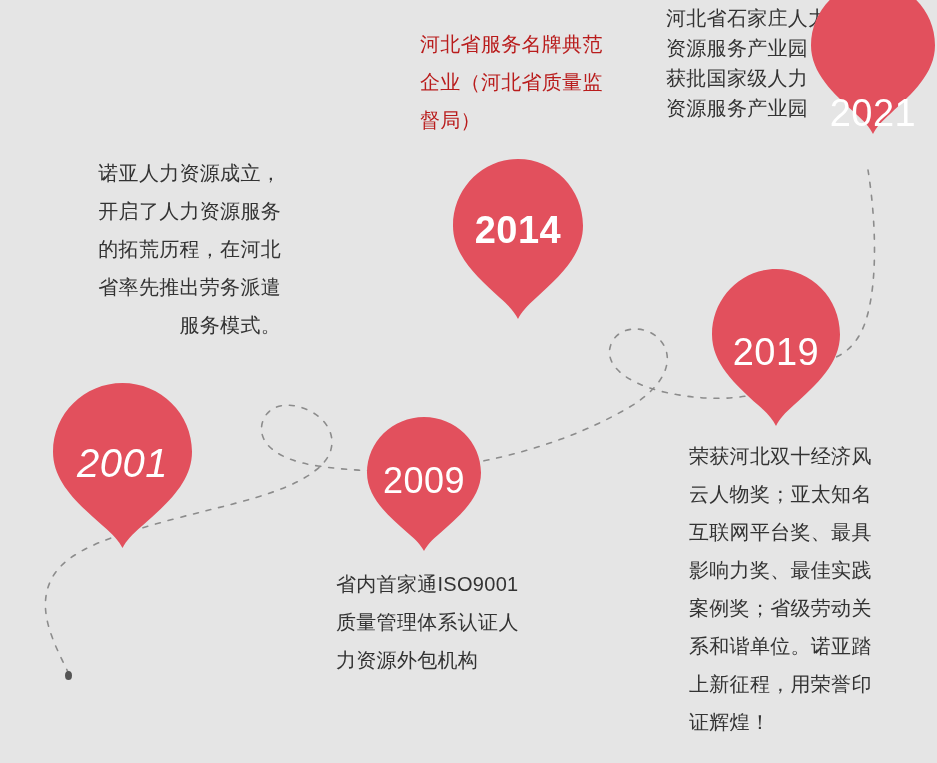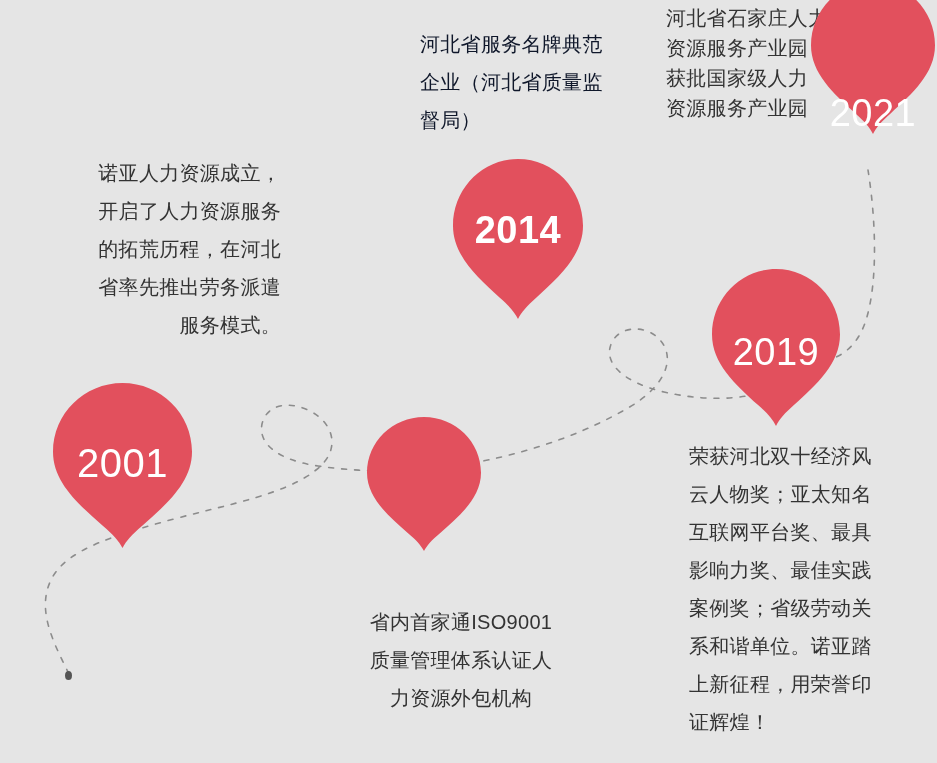--- a/index.html
+++ b/index.html
@@ -83,35 +83,36 @@
   </svg>
 
   <div class="start-dot" id="start-dot" style="left: 65px; top: 671px;"></div>
 
   <div id="milestone-host">
       <div class="desc" style="left: 41px; top: 154px; width: 240px; text-align: right; color: rgb(51, 51, 51);">诺亚人力资源成立，
 开启了人力资源服务
 的拓荒历程，在河北
 省率先推出劳务派遣
 服务模式。</div>
-      <div class="pin" style="left: 53px; top: 383px; width: 139px; height: 165px;">
+      <div class="pin" style="left: 53px; top: 383px; width: 139px; height: 165px; font-style: italic;">
         <svg class="pin-shape" viewBox="0 0 100 120" preserveAspectRatio="none">
           <path d="M50 0 C22.4 0 0 22.4 0 50 C0 72 18 88 36 104 C43 110 47.5 115 50 120 C52.5 115 57 110 64 104 C82 88 100 72 100 50 C100 22.4 77.6 0 50 0 Z" fill="#e2505d"></path>
         </svg>
         <div class="pin-year" style="font-size: 40px; top: 60px;">2001</div>
       </div>
-      <div class="desc" style="left: 336px; top: 565px; width: 250px; text-align: center; color: rgb(51, 51, 51); margin-top: 38px;">省内首家通ISO9001
+      <div class="desc" style="left: 336px; top: 565px; width: 250px; text-align: left; color: rgb(51, 51, 51);">省内首家通ISO9001
 质量管理体系认证人
 力资源外包机构</div>
       <div class="pin" style="left: 367px; top: 417px; width: 114px; height: 134px;">
         <svg class="pin-shape" viewBox="0 0 100 120" preserveAspectRatio="none">
           <path d="M50 0 C22.4 0 0 22.4 0 50 C0 72 18 88 36 104 C43 110 47.5 115 50 120 C52.5 115 57 110 64 104 C82 88 100 72 100 50 C100 22.4 77.6 0 50 0 Z" fill="#e2505d"></path>
         </svg>
+        <div class="pin-year" style="font-size: 36px; top: 46px;">2009</div>
       </div>
-      <div class="desc" style="left: 420px; top: 25px; width: 230px; text-align: left; color: #0f172a;">河北省服务名牌典范
+      <div class="desc" style="left: 420px; top: 25px; width: 230px; text-align: left; color: #b91c1c;">河北省服务名牌典范
 企业（河北省质量监
 督局）</div>
       <div class="pin" style="left: 453px; top: 159px; width: 130px; height: 160px;">
         <svg class="pin-shape" viewBox="0 0 100 120" preserveAspectRatio="none">
           <path d="M50 0 C22.4 0 0 22.4 0 50 C0 72 18 88 36 104 C43 110 47.5 115 50 120 C52.5 115 57 110 64 104 C82 88 100 72 100 50 C100 22.4 77.6 0 50 0 Z" fill="#e2505d"></path>
         </svg>
         <div class="pin-year" style="font-size: 38px; top: 52px; font-weight: bold;">2014</div>
       </div>
       <div class="desc" style="left: 665px; top: 437px; width: 245px; text-align: left; color: rgb(51, 51, 51); margin-left: 24px;">荣获河北双十经济风
 云人物奖；亚太知名

